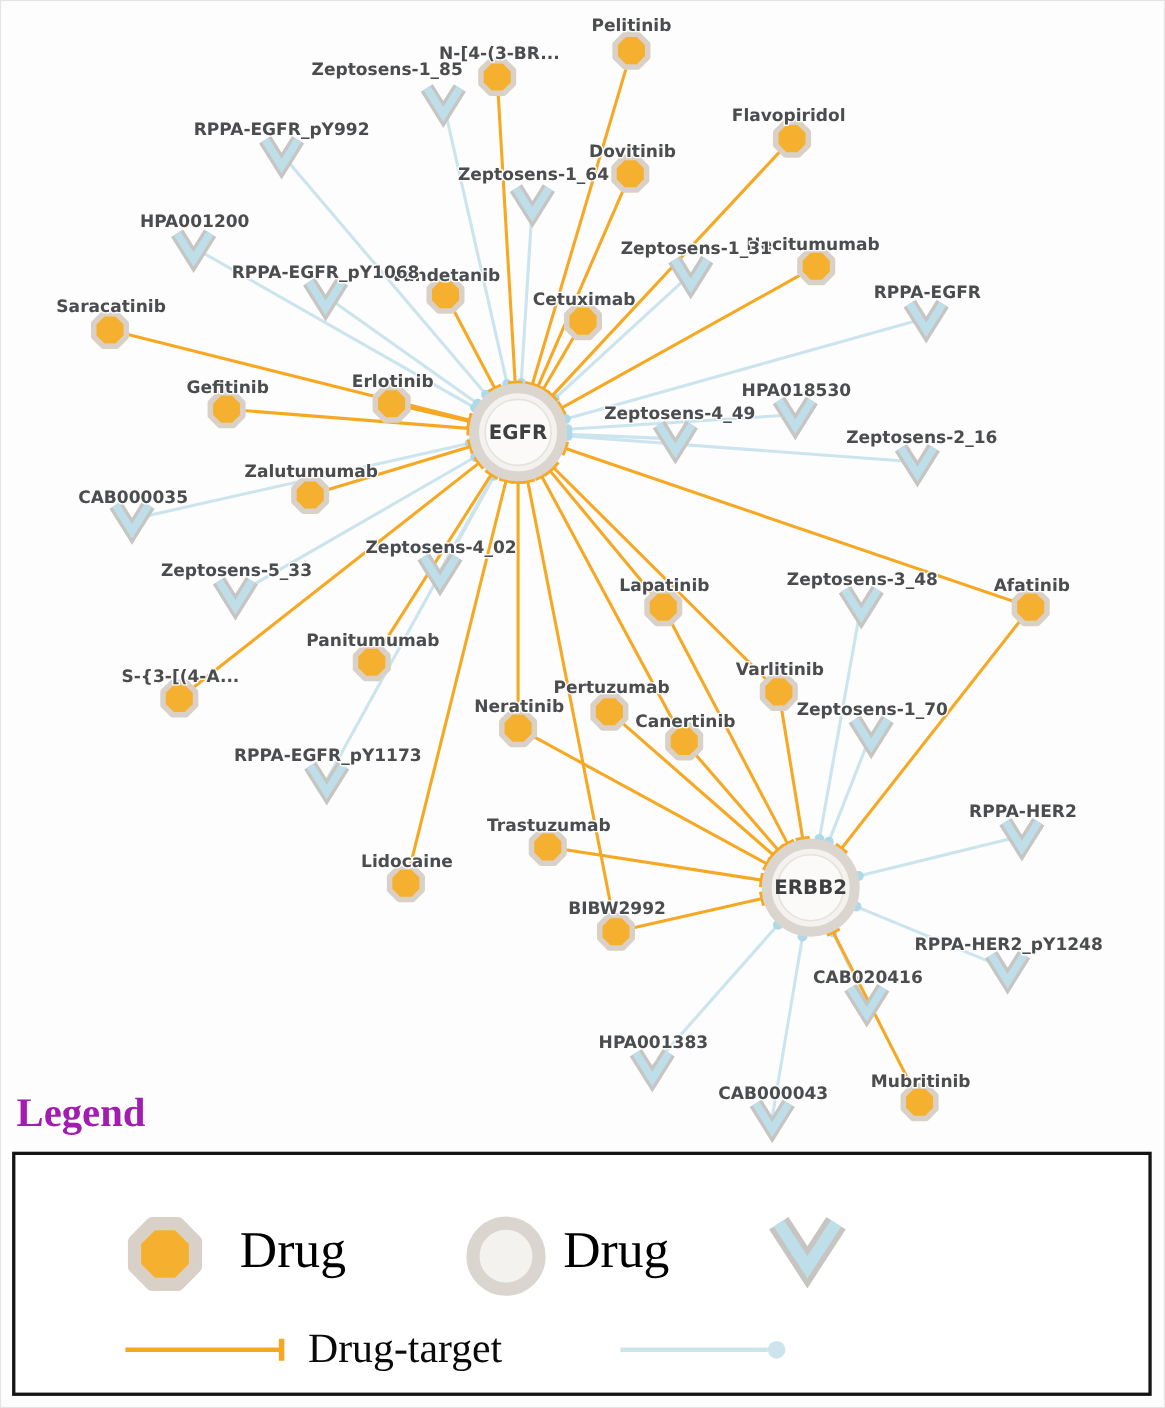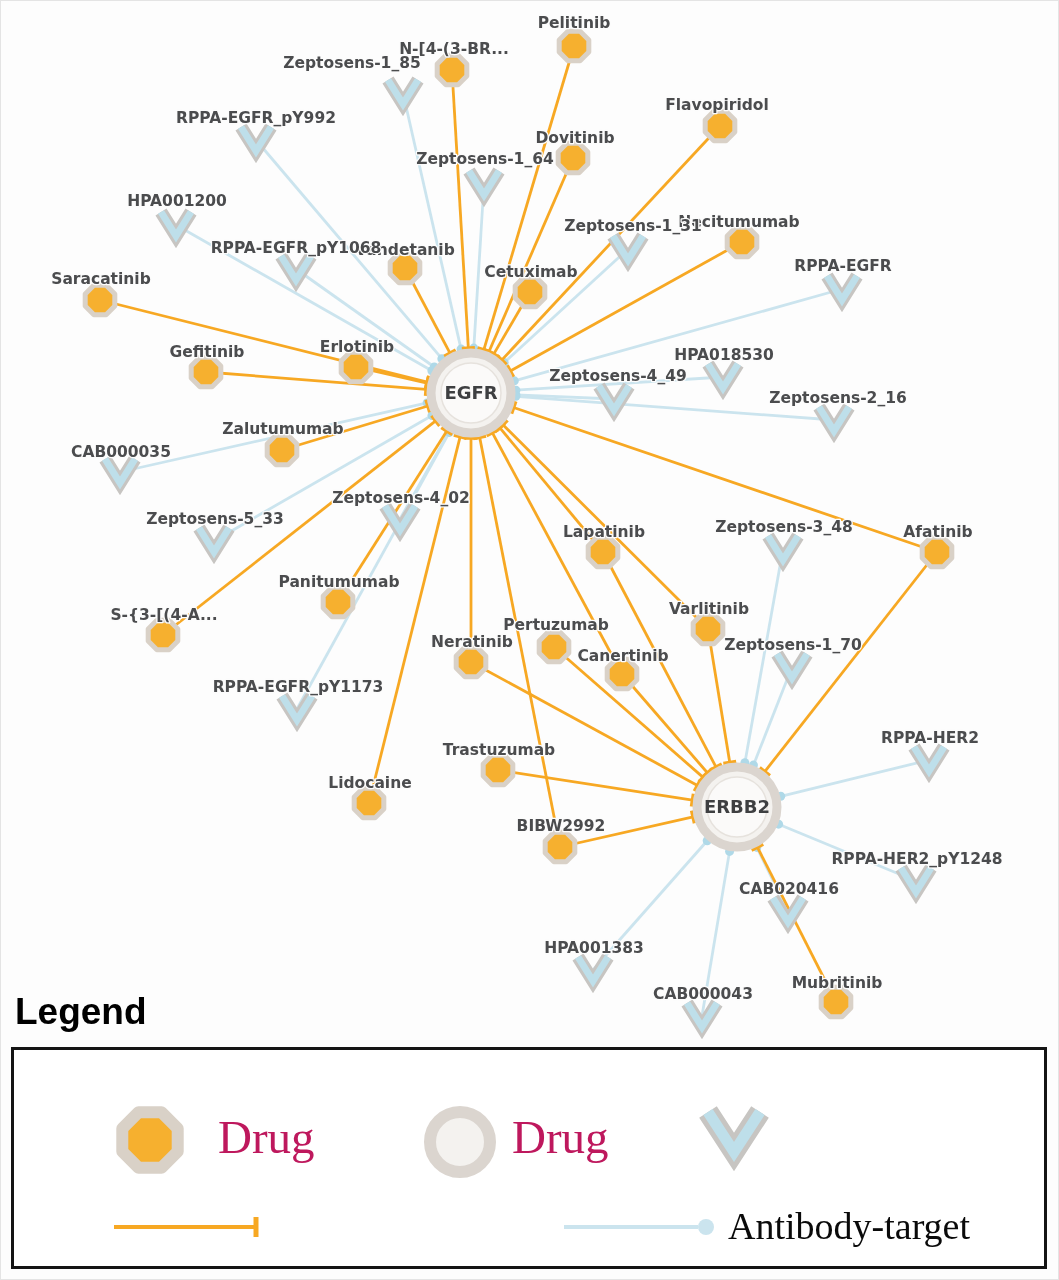--- a/index.html
+++ b/index.html
@@ -3,24 +3,24 @@
 <meta charset="utf-8">
 <style>
   * { margin:0; padding:0; box-sizing:border-box; }
   html,body { background:#ffffff; }
   body { width:1059px; height:1280px; font-family:"Liberation Sans", sans-serif; }
   .page { position:relative; width:1059px; height:1280px; background:#FDFDFD; border:1px solid #E4E4E4; overflow:hidden; }
   #graph-svg { position:absolute; left:0; top:0; }
   .node-label { font-family:"DejaVu Sans", sans-serif; font-weight:bold; font-size:15.5px; fill:#4B4C4E;
                 paint-order:stroke; stroke:#FCFCFC; stroke-width:2.5px; stroke-linejoin:round; }
   .gene-label { font-family:"DejaVu Sans", sans-serif; font-weight:bold; font-size:18px; fill:#3E3F41; }
-  .legend-title { position:absolute; left:14px; top:990px; font-family:Liberation Sans, sans-serif; font-weight:bold; font-size:37px; color:#000000; }
+  .legend-title { position:absolute; left:14px; top:990px; font-family:Liberation Serif, serif; font-weight:bold; font-size:37px; color:#a21caf; }
   .legend-box { position:absolute; left:10px; top:1046px; width:1036px; height:222px; border:3px solid #141414; background:#ffffff; }
   .legend-icon { position:absolute; }
-  .legend-label { position:absolute; font-family:"Liberation Serif", serif; font-size:47px; color:#be185d; }
+  .legend-label { position:absolute; font-family:"Liberation Serif", serif; font-size:47px; color:#000000; }
   .legend-edge-label { position:absolute; font-family:"Liberation Serif", serif; font-size:38px; color:#0A0A0A; }
 </style>
 </head>
 <body>
 
 <div class="page">
 
   <svg id="graph-svg" width="1059" height="1045" viewBox="0 0 1059 1045">
       <g>
         <line x1="402" y1="92" x2="460.0523436210729" y2="348.1132806812039" stroke="#CBE4EE" stroke-width="2.8"></line>
@@ -354,21 +354,21 @@
 
     <svg class="legend-icon" id="legend-antibody-icon" style="left:672px; top:36px;" width="96" height="96" viewBox="-48 -48 96 96">
         <path d="M -26 -22 L 0 18 L 26 -22" fill="none" stroke="#C7C5C2" stroke-width="21"></path>
         <path d="M -26 -22 L 0 18 L 26 -22" fill="none" stroke="#BEDFEA" stroke-width="11"></path>
       </svg>
 
     <svg class="legend-icon" id="legend-drug-edge" style="left:96px; top:164px;" width="160" height="26" viewBox="0 0 160 26">
         <line x1="4" y1="13" x2="146" y2="13" stroke="#F7A823" stroke-width="4"></line>
         <line x1="146" y1="3" x2="146" y2="23" stroke="#F7A823" stroke-width="5"></line>
       </svg>
+    <span class="legend-edge-label" style="left:266px; top:154px;">Drug-target</span>
 
     <svg class="legend-icon" id="legend-antibody-edge" style="left:546px; top:164px;" width="160" height="26" viewBox="0 0 160 26">
         <line x1="4" y1="13" x2="138" y2="13" stroke="#CBE4EE" stroke-width="4"></line>
         <circle cx="146" cy="13" r="8" fill="#CBE4EE"></circle>
       </svg>
-    <span class="legend-edge-label" style="left:714px; top:154px;">Antibody-target</span>
   </div>
 
 </div>
 
 </body></html>

